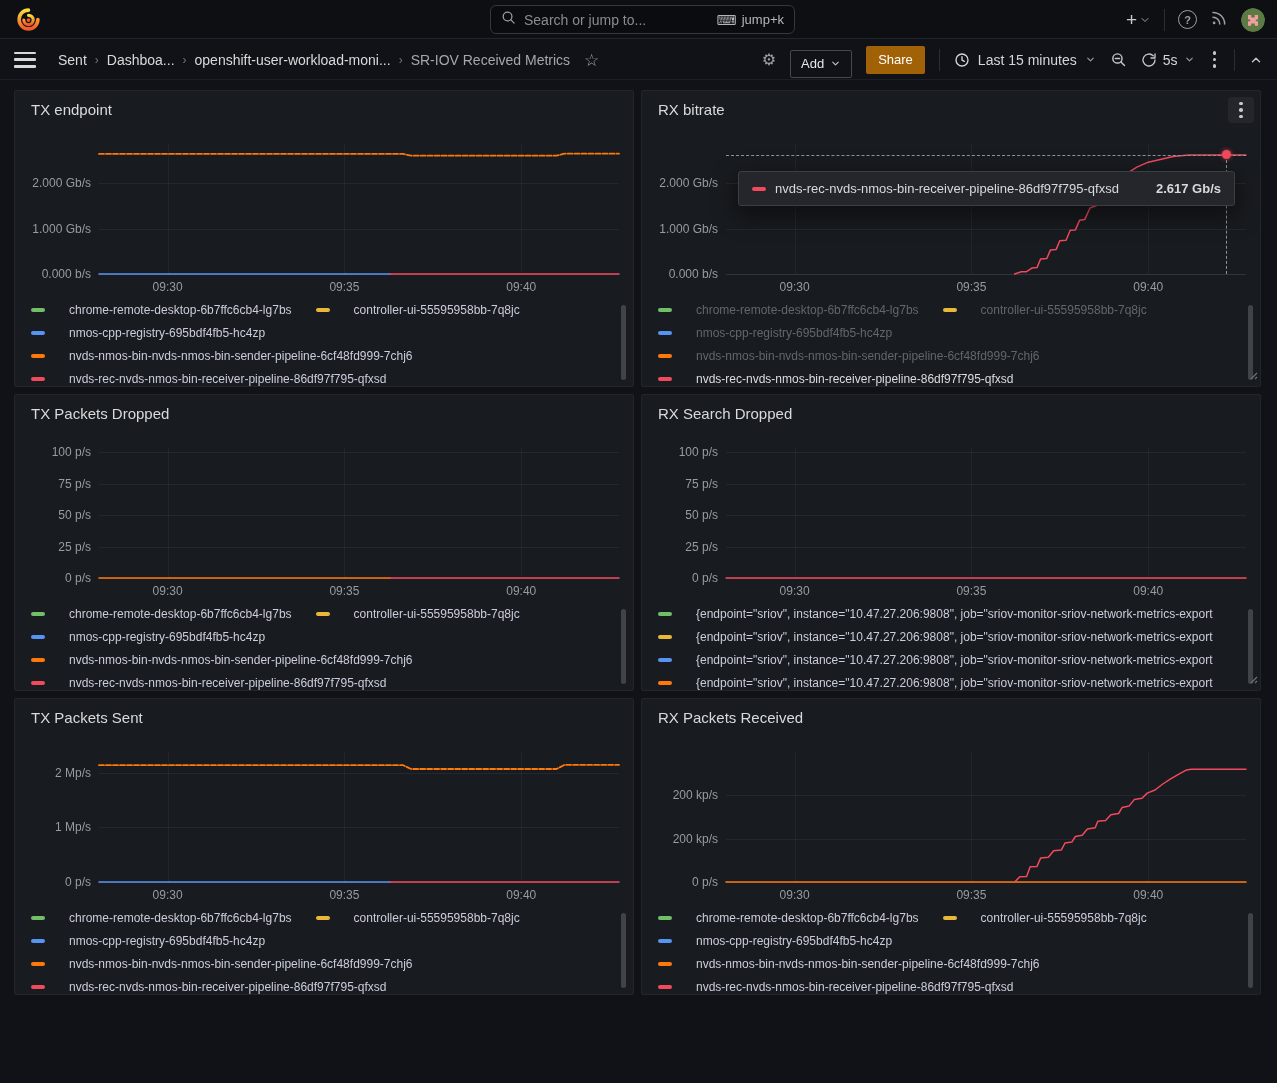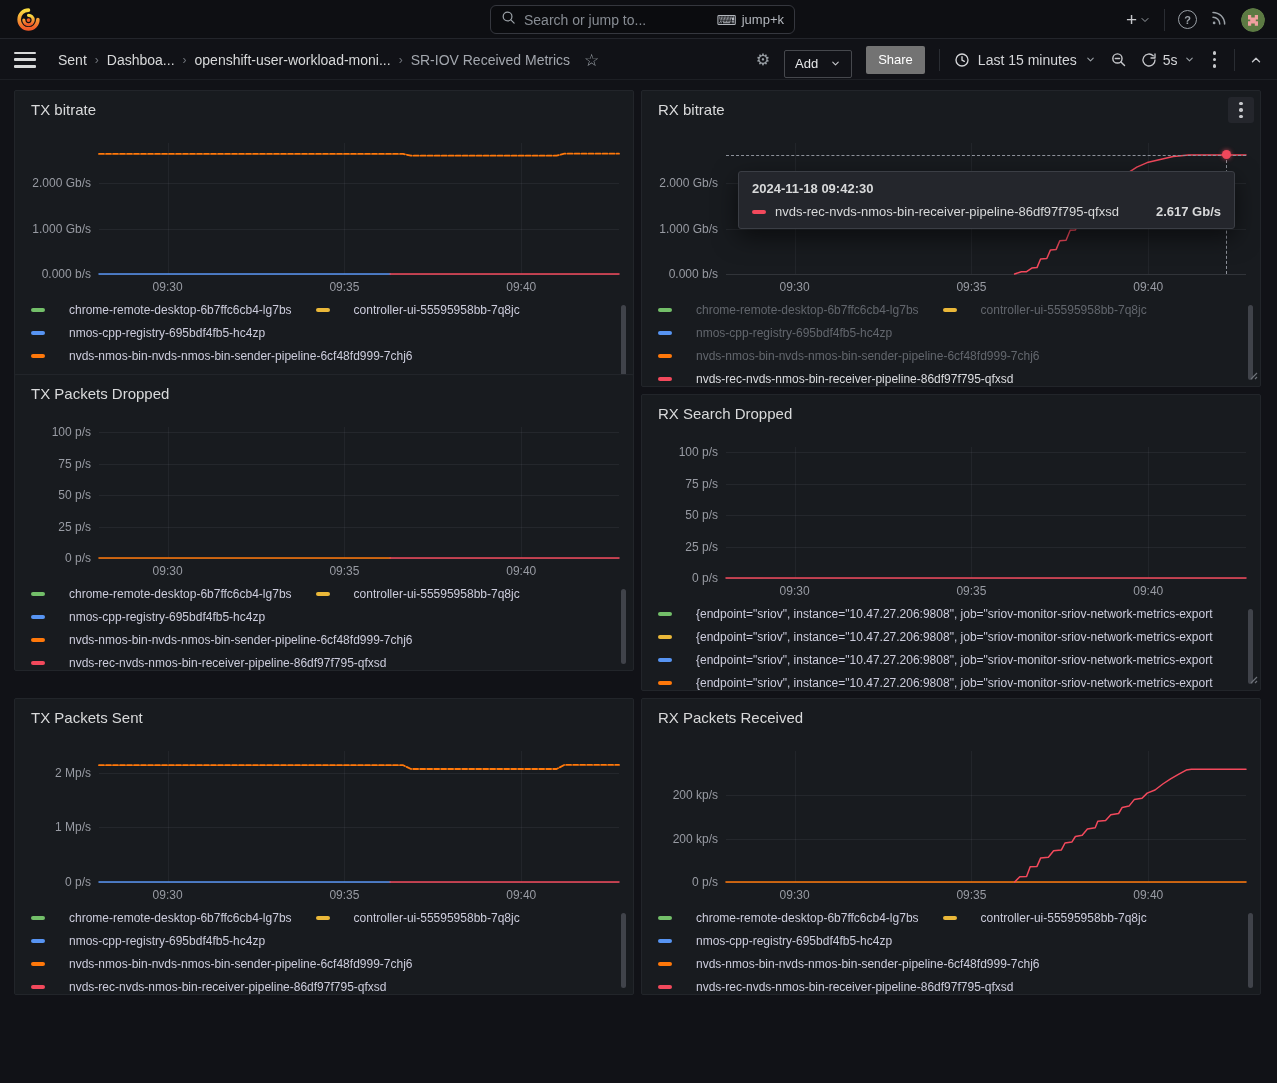--- a/index.html
+++ b/index.html
@@ -32,23 +32,23 @@
     background:#111217; border-bottom:1px solid #1d1f24; display:flex; align-items:center; padding:0 14px; }
   .hamburger { width:22px; height:16px; display:flex; flex-direction:column; justify-content:space-between; margin-right:22px; cursor:pointer; }
   .hamburger span { height:2.5px; background:#d8d9da; border-radius:1px; }
   .breadcrumb { display:flex; align-items:center; gap:8px; font-size:14px; white-space:nowrap; }
   .bc-item { color:#d8d9da; cursor:pointer; }
   .bc-sep { color:#6e7279; font-size:12px; }
   .bc-current { color:#a3a7ae; }
   .star-btn { margin-left:14px; font-size:17px; color:#9aa0a6; cursor:pointer; }
   .tb-right { margin-left:auto; display:flex; align-items:center; gap:14px; }
   .gear-btn { font-size:16px; color:#9aa0a6; cursor:pointer; }
-  .btn-outline { display:flex; align-items:center; gap:12px; border:1px solid #46484d; border-radius:2px;
+  .btn-outline { display:flex; align-items:center; gap:6px; border:1px solid #46484d; border-radius:2px;
     height:28px; padding:0 10px; color:#e6e7e9; font-size:13px; font-weight:500; cursor:pointer;margin-top:8px; }
-  .btn-primary { background:#737373; border-radius:2px; height:28px; padding:0 12px;
+  .btn-primary { background:#a16207; border-radius:2px; height:28px; padding:0 12px;
     display:flex; align-items:center; color:#fff; font-size:13px; font-weight:500; cursor:pointer; }
   .timepick { display:flex; align-items:center; gap:8px; color:#d4d5d8; font-size:14px; font-weight:500; cursor:pointer; }
   .iconbtn { display:flex; align-items:center; cursor:pointer; }
   .refresh-group { display:flex; align-items:center; gap:6px; color:#d4d5d8; font-size:14px; font-weight:500; cursor:pointer; }
   .kebab { display:flex; flex-direction:column; gap:3px; padding:4px; cursor:pointer; }
   .kebab i { width:3.5px; height:3.5px; border-radius:50%; background:#c7c8cc; }
 
   
   .panel { position:absolute; width:620px; height:297px; background:#181b1f;
     border:1px solid #22252a; border-radius:2px; overflow:hidden; }
@@ -204,21 +204,21 @@
     <span class="vdiv"></span>
     <span class="iconbtn">
       <svg width="14" height="14" viewBox="0 0 24 24">
           <path d="M6 15l6-6 6 6" fill="none" stroke="#c7c8cc" stroke-width="2.4" stroke-linecap="round" stroke-linejoin="round"></path>
         </svg>
     </span>
   </div>
 </div>
 
 <section class="panel" style="left:14px; top:90px;">
-  <div class="panel-title">TX bitrate</div>
+  <div class="panel-title">TX endpoint</div>
   <div class="chart">
       <div class="hgrid" style="top: 92.0278px;"></div>
       <div class="ytick" style="top: 84.0278px;">2.000 Gb/s</div>
       <div class="hgrid" style="top: 137.514px;"></div>
       <div class="ytick" style="top: 129.514px;">1.000 Gb/s</div>
       <div class="hgrid axis" style="top: 183px;"></div>
       <div class="ytick" style="top: 175px;">0.000 b/s</div>
       <div class="vgrid" style="left: 152.64px; top: 52px; height: 131px;"></div>
       <div class="xtick" style="left: 128.64px; top: 189px;">09:30</div>
       <div class="vgrid" style="left: 329.44px; top: 52px; height: 131px;"></div>
@@ -272,21 +272,20 @@
       <div class="vgrid" style="left: 506.24px; top: 52px; height: 131px;"></div>
       <div class="xtick" style="left: 482.24px; top: 189px;">09:40</div>
       <svg class="plot-svg" width="520" height="131">
         <polyline points="288.6,131.0 295.4,128.7 300.6,128.7 305.8,125.1 311.0,124.6 314.6,116.0 320.8,115.5 324.5,106.9 330.2,106.4 333.8,97.8 340.1,97.3 344.2,87.3 349.4,86.9 353.6,77.3 358.8,76.4 364.0,65.0 370.2,62.8 375.4,52.8 381.2,50.0 387.4,42.3 393.6,37.8 400.4,30.9 410.8,24.1 421.2,19.6 434.2,16.4 447.2,13.6 455.0,12.7 462.8,12.0 520.0,12.0" fill="none" stroke="#f2495c" stroke-width="1.5" stroke-linejoin="round" stroke-linecap="round"></polyline>
       </svg>
       <div class="ch-h" style="left: 84px; width: 520px; top: 63.9628px;"></div>
       <div class="ch-v" style="left: 584.24px; top: 63.9628px; height: 119.037px;"></div>
       <div class="ch-dot" style="left: 579.74px; top: 59.4628px;"></div>
     </div>
   <div class="gtooltip">
-    <div class="tt-time">2024-11-18 09:42:30</div>
     <div class="tt-row">
       <span class="tt-dash" style="background: rgb(242, 73, 92);"></span>
       <span>nvds-rec-nvds-nmos-bin-receiver-pipeline-86df97f795-qfxsd</span>
       <span class="tt-val">2.617 Gb/s</span>
     </div>
   </div>
   <div class="panel-menu">
     <span class="kebab">
         <i></i>
         <i></i>
@@ -316,21 +315,21 @@
       </div>
     </div>
   <div class="legend-scrollbar"></div>
   <span class="resize-handle">
     <svg width="10" height="10" viewBox="0 0 10 10">
         <path d="M9 3L3 9M9 7L7 9" stroke="#6e7279" stroke-width="1.2"></path>
       </svg>
   </span>
 </section>
 
-<section class="panel" style="left:14px; top:374px;">
+<section class="panel" style="left:14px; top:394px;">
   <div class="panel-title">TX Packets Dropped</div>
   <div class="chart">
       <div class="hgrid" style="top: 57.0385px;"></div>
       <div class="ytick" style="top: 49.0385px;">100 p/s</div>
       <div class="hgrid" style="top: 88.5288px;"></div>
       <div class="ytick" style="top: 80.5288px;">75 p/s</div>
       <div class="hgrid" style="top: 120.019px;"></div>
       <div class="ytick" style="top: 112.019px;">50 p/s</div>
       <div class="hgrid" style="top: 151.51px;"></div>
       <div class="ytick" style="top: 143.51px;">25 p/s</div>

